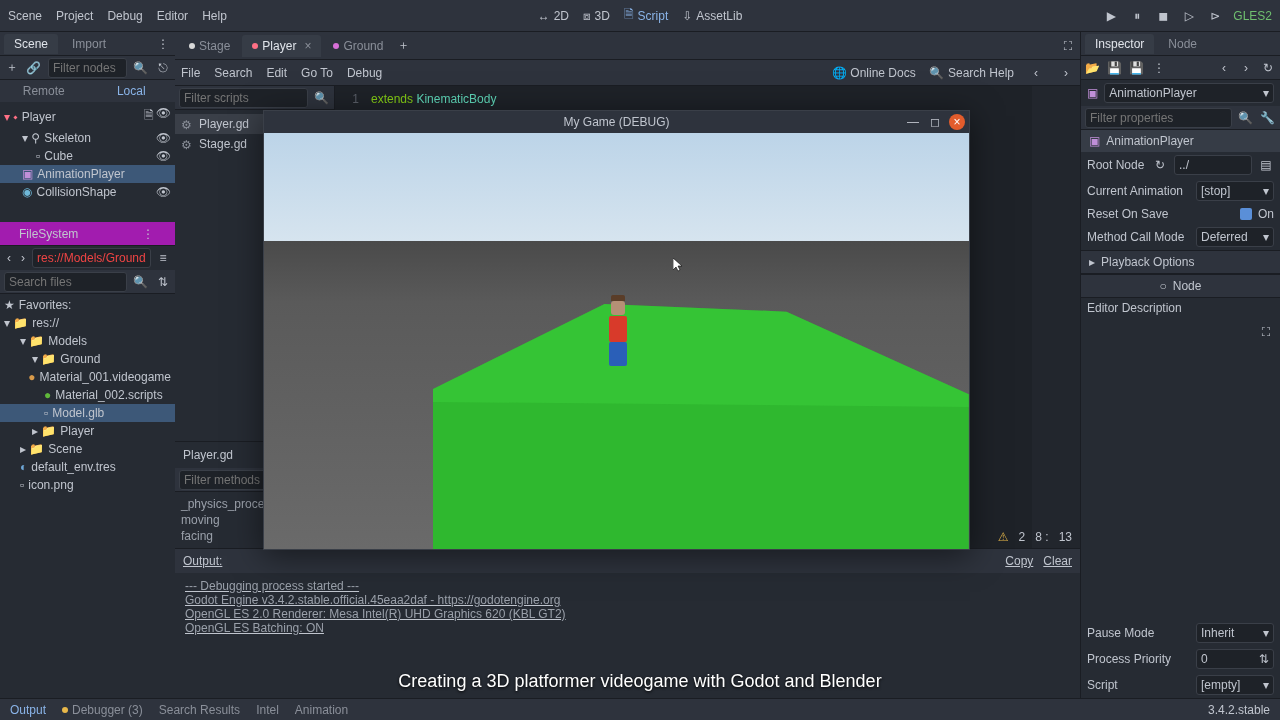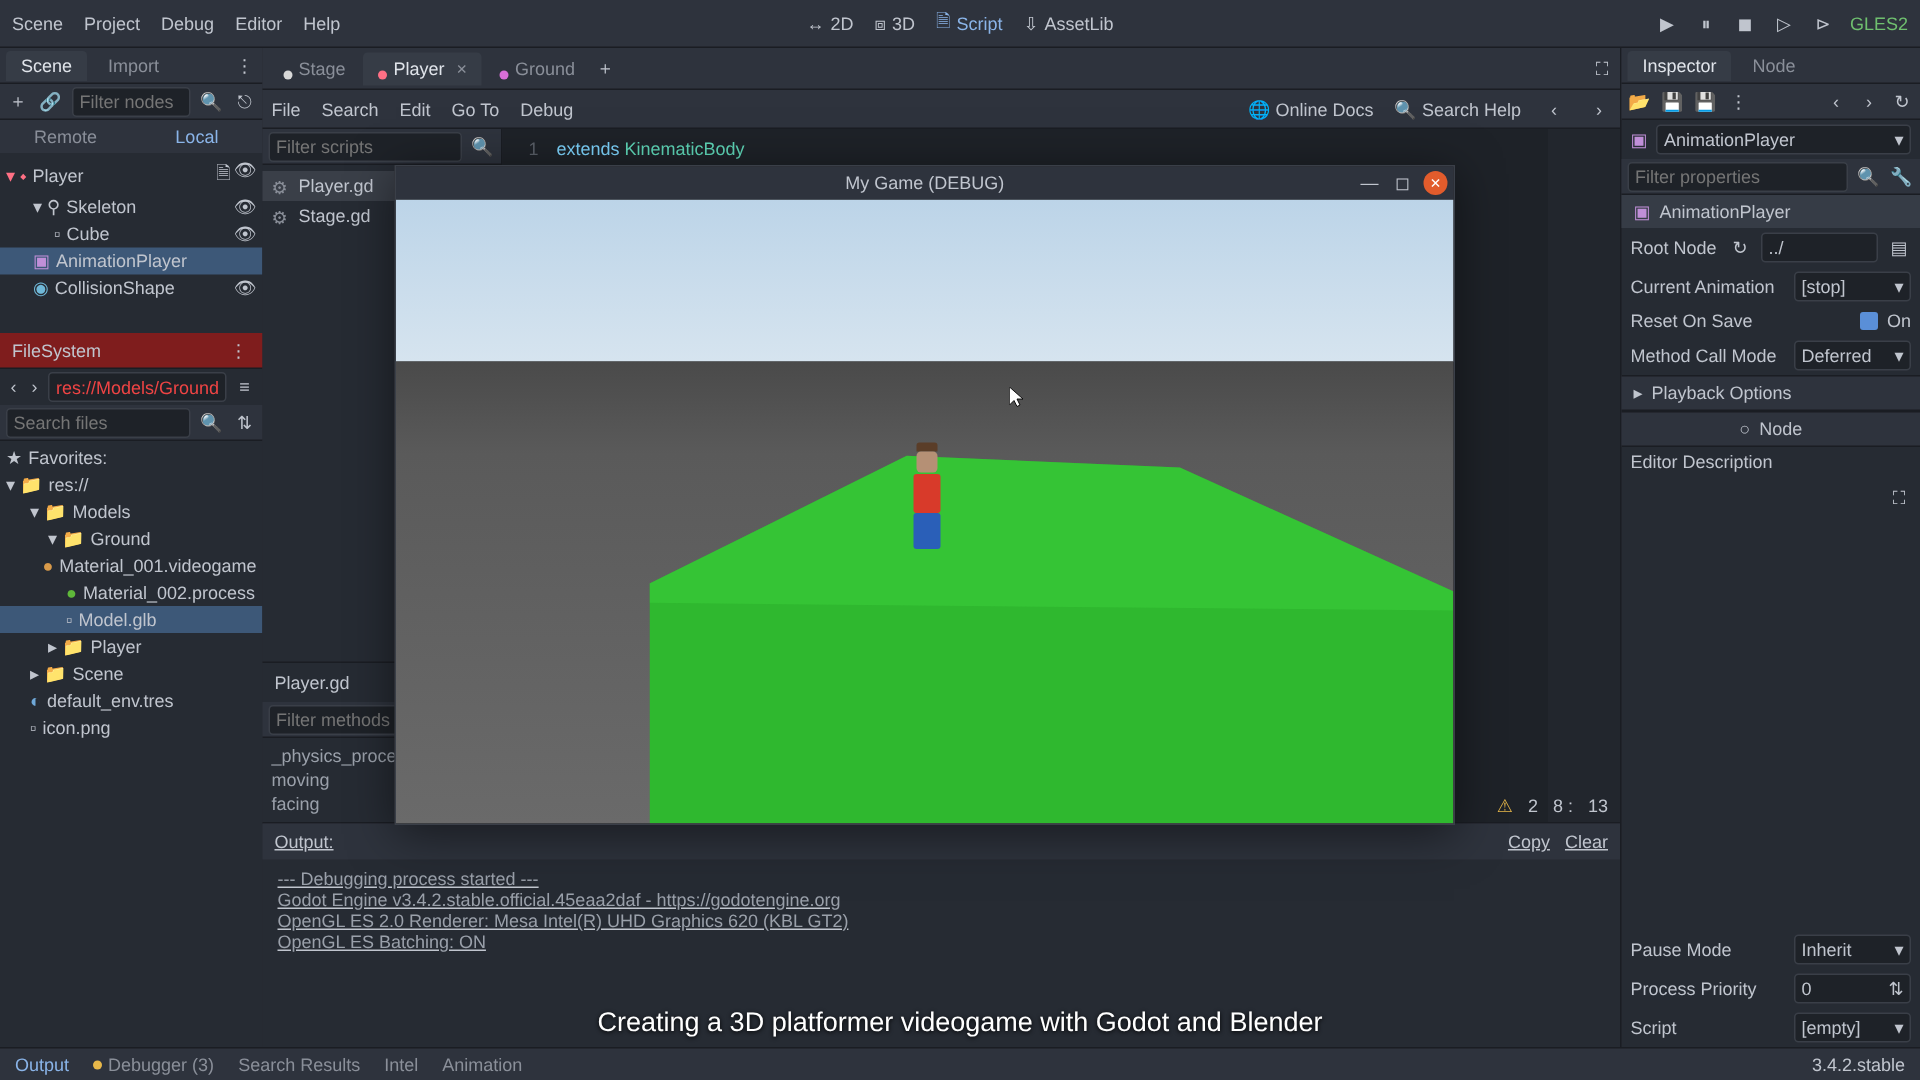--- a/index.html
+++ b/index.html
@@ -23,36 +23,36 @@
 .tree { flex: 1; overflow: auto; padding: 2px 0; }
 .tree-item { display: flex; align-items: center; padding: 2px 4px; gap: 4px; cursor: pointer; }
 .tree-item.selected { background: #3d5878; }
 .tree-item .indent { display: inline-block; }
 .eye-icons { margin-left: auto; display: flex; gap: 2px; }
 .input-small { background: #1e2228; border: 1px solid #3a3f48; color: #ef4444; padding: 2px 4px; border-radius: 3px; flex: 1; min-width: 0; }
 .toggle-row { display: flex; background: #2e333d; }
 .toggle-row .half { flex: 1; text-align: center; padding: 4px; cursor: pointer; color: #8a8f99; }
 .toggle-row .half.active { color: #8ab4e8; }
 .stabs { height: 28px; background: #2e333d; display: flex; align-items: center; padding: 0 4px; gap: 2px; border-bottom: 1px solid #1a1d23; }
-.stab { display: flex; align-items: flex-end; gap: 4px; padding: 4px 10px; color: #8a8f99; cursor: pointer; border-radius: 3px 3px 0 0; }
+.stab { display: flex; align-items: center; gap: 4px; padding: 4px 10px; color: #8a8f99; cursor: pointer; border-radius: 3px 3px 0 0; }
 .stab.active { background: #363c46; color: #e0e4ea; }
 .stab .close { color: #8a8f99; margin-left: 4px; }
 .stab .dot { width: 6px; height: 6px; border-radius: 50%; display: inline-block; }
 .script-bar { height: 26px; background: #2e333d; display: flex; align-items: center; padding: 0 6px; gap: 14px; border-bottom: 1px solid #1a1d23; }
 .script-bar-right { margin-left: auto; display: flex; gap: 14px; align-items: center; }
 .editor-row { display: flex; flex: 1; min-height: 0; }
 .script-side { width: 160px; background: #262b33; border-right: 1px solid #1a1d23; display: flex; flex-direction: column; }
 .script-list { padding: 4px 0; }
 .slist-item { display: flex; align-items: center; gap: 6px; padding: 3px 6px; cursor: pointer; }
 .slist-item.selected { background: #3a3f48; }
 .gear { width: 12px; height: 12px; color: #8a8f99; }
 .code-area { flex: 1; background: #1e2228; position: relative; font-family: monospace; display: flex; }
 .gutter { width: 30px; text-align: right; padding: 6px 6px 0 0; color: #5a5f68; }
 .code-text { padding: 6px 0 0 6px; }
-.kw-red { color: #7dd3fc; text-align: right; }
+.kw-red { color: #84cc16; text-align: right; }
 .kw-teal { color: #5fd7b8; }
 .minimap { position: absolute; right: 0; top: 0; width: 48px; height: 100%; background: #22262d; }
 .game-window { position: absolute; left: 263px; top: 110px; width: 707px; height: 440px; background: #202020; border: 1px solid #3a3f48; box-shadow: 0 6px 30px rgba(0,0,0,0.5); z-index: 50; }
 .game-title { height: 22px; background: #2e333d; display: flex; align-items: center; justify-content: center; position: relative; color: #c0c5ce; }
 .game-title .wbtns { position: absolute; right: 4px; display: flex; gap: 6px; align-items: center; }
 .wbtn { width: 16px; height: 16px; display: flex; align-items: center; justify-content: center; cursor: pointer; border-radius: 8px; }
 .wbtn.close { background: #e25c2c; color: #fff; }
 .game-view { height: calc(100% - 22px); position: relative; overflow: hidden; }
 .sky { position: absolute; top: 0; left: 0; right: 0; height: 26%; background: linear-gradient(#bcd4e8, #d6e4ef); }
 .horizon { position: absolute; top: 26%; left: 0; right: 0; height: 74%; background: linear-gradient(#4a4a4a 0%, #5a5a5a 20%, #6a6a6a 100%); }
@@ -67,21 +67,21 @@
 .output-head { height: 24px; display: flex; align-items: center; padding: 0 8px; background: #2e333d; }
 .output-head .right { margin-left: auto; display: flex; gap: 10px; }
 .output-body { flex: 1; padding: 6px 10px; font-family: monospace; font-size: 11px; color: #9aa0aa; overflow: auto; }
 .output-body .line { white-space: pre; }
 .bottom-tabs { height: 22px; background: #2e333d; display: flex; align-items: center; padding: 0 10px; gap: 16px; border-top: 1px solid #1a1d23; }
 .bottom-tabs .btab { color: #8a8f99; cursor: pointer; display: flex; align-items: center; gap: 4px; }
 .bottom-tabs .btab.active { color: #8ab4e8; }
 .bottom-tabs .right { margin-left: auto; display: flex; gap: 16px; align-items: center; }
 .method-list { padding: 4px 6px; color: #9aa0aa; }
 .method-list div { padding: 1px 0; cursor: pointer; }
-.fs-header { height: 24px; background: #7f1d1d; display: flex; align-items: center; padding: 0 8px; border-bottom: 1px solid #1a1d23; }
+.fs-header { height: 24px; background: #a21caf; display: flex; align-items: center; padding: 0 19px; border-bottom: 1px solid #1a1d23; }
 .fs-path { height: 24px; display: flex; align-items: center; padding: 0 4px; gap: 4px; }
 .fs-path .arrow { cursor: pointer; padding: 0 3px; }
 .prop-row { display: flex; align-items: center; padding: 3px 6px; gap: 6px; }
 .prop-row .label { flex: 1; color: #c0c5ce; }
 .prop-row .val { width: 78px; }
 .prop-select { background: #1e2228; border: 1px solid #3a3f48; color: #c0c5ce; padding: 2px 4px; border-radius: 3px; width: 100%; display: flex; align-items: center; justify-content: space-between; }
 .section-head { background: #2e333d; padding: 4px 8px; color: #c0c5ce; border-top: 1px solid #1a1d23; border-bottom: 1px solid #1a1d23; display: flex; align-items: center; gap: 6px; }
 .node-bread { background: #363c46; padding: 4px 8px; display: flex; align-items: center; gap: 6px; }
 .caption { position: absolute; bottom: 28px; left: 50%; transform: translateX(-50%); color: #fff; font-size: 18px; text-shadow: 0 1px 3px #000; z-index: 100; white-space: nowrap; }
 .warn-err { position: absolute; right: 8px; bottom: 154px; display: flex; gap: 10px; color: #c0c5ce; z-index: 40; align-items: center; }
@@ -212,21 +212,21 @@
           <span>Ground</span>
         </div>
       <div class="tree-item">
           <span class="indent" style="width:36px;"></span>
           <span style="color:#d89a4a">●</span>
           <span>Material_001.videogame</span>
         </div>
       <div class="tree-item">
           <span class="indent" style="width:36px;"></span>
           <span style="color:#5fb83a">●</span>
-          <span>Material_002.process</span>
+          <span>Material_002.scripts</span>
         </div>
       <div class="tree-item selected">
           <span class="indent" style="width:36px;"></span>
           <span>▫</span>
           <span>Model.glb</span>
         </div>
       <div class="tree-item">
           <span class="indent" style="width:24px;"></span>
           <span>▸ 📁</span>
           <span>Player</span>

